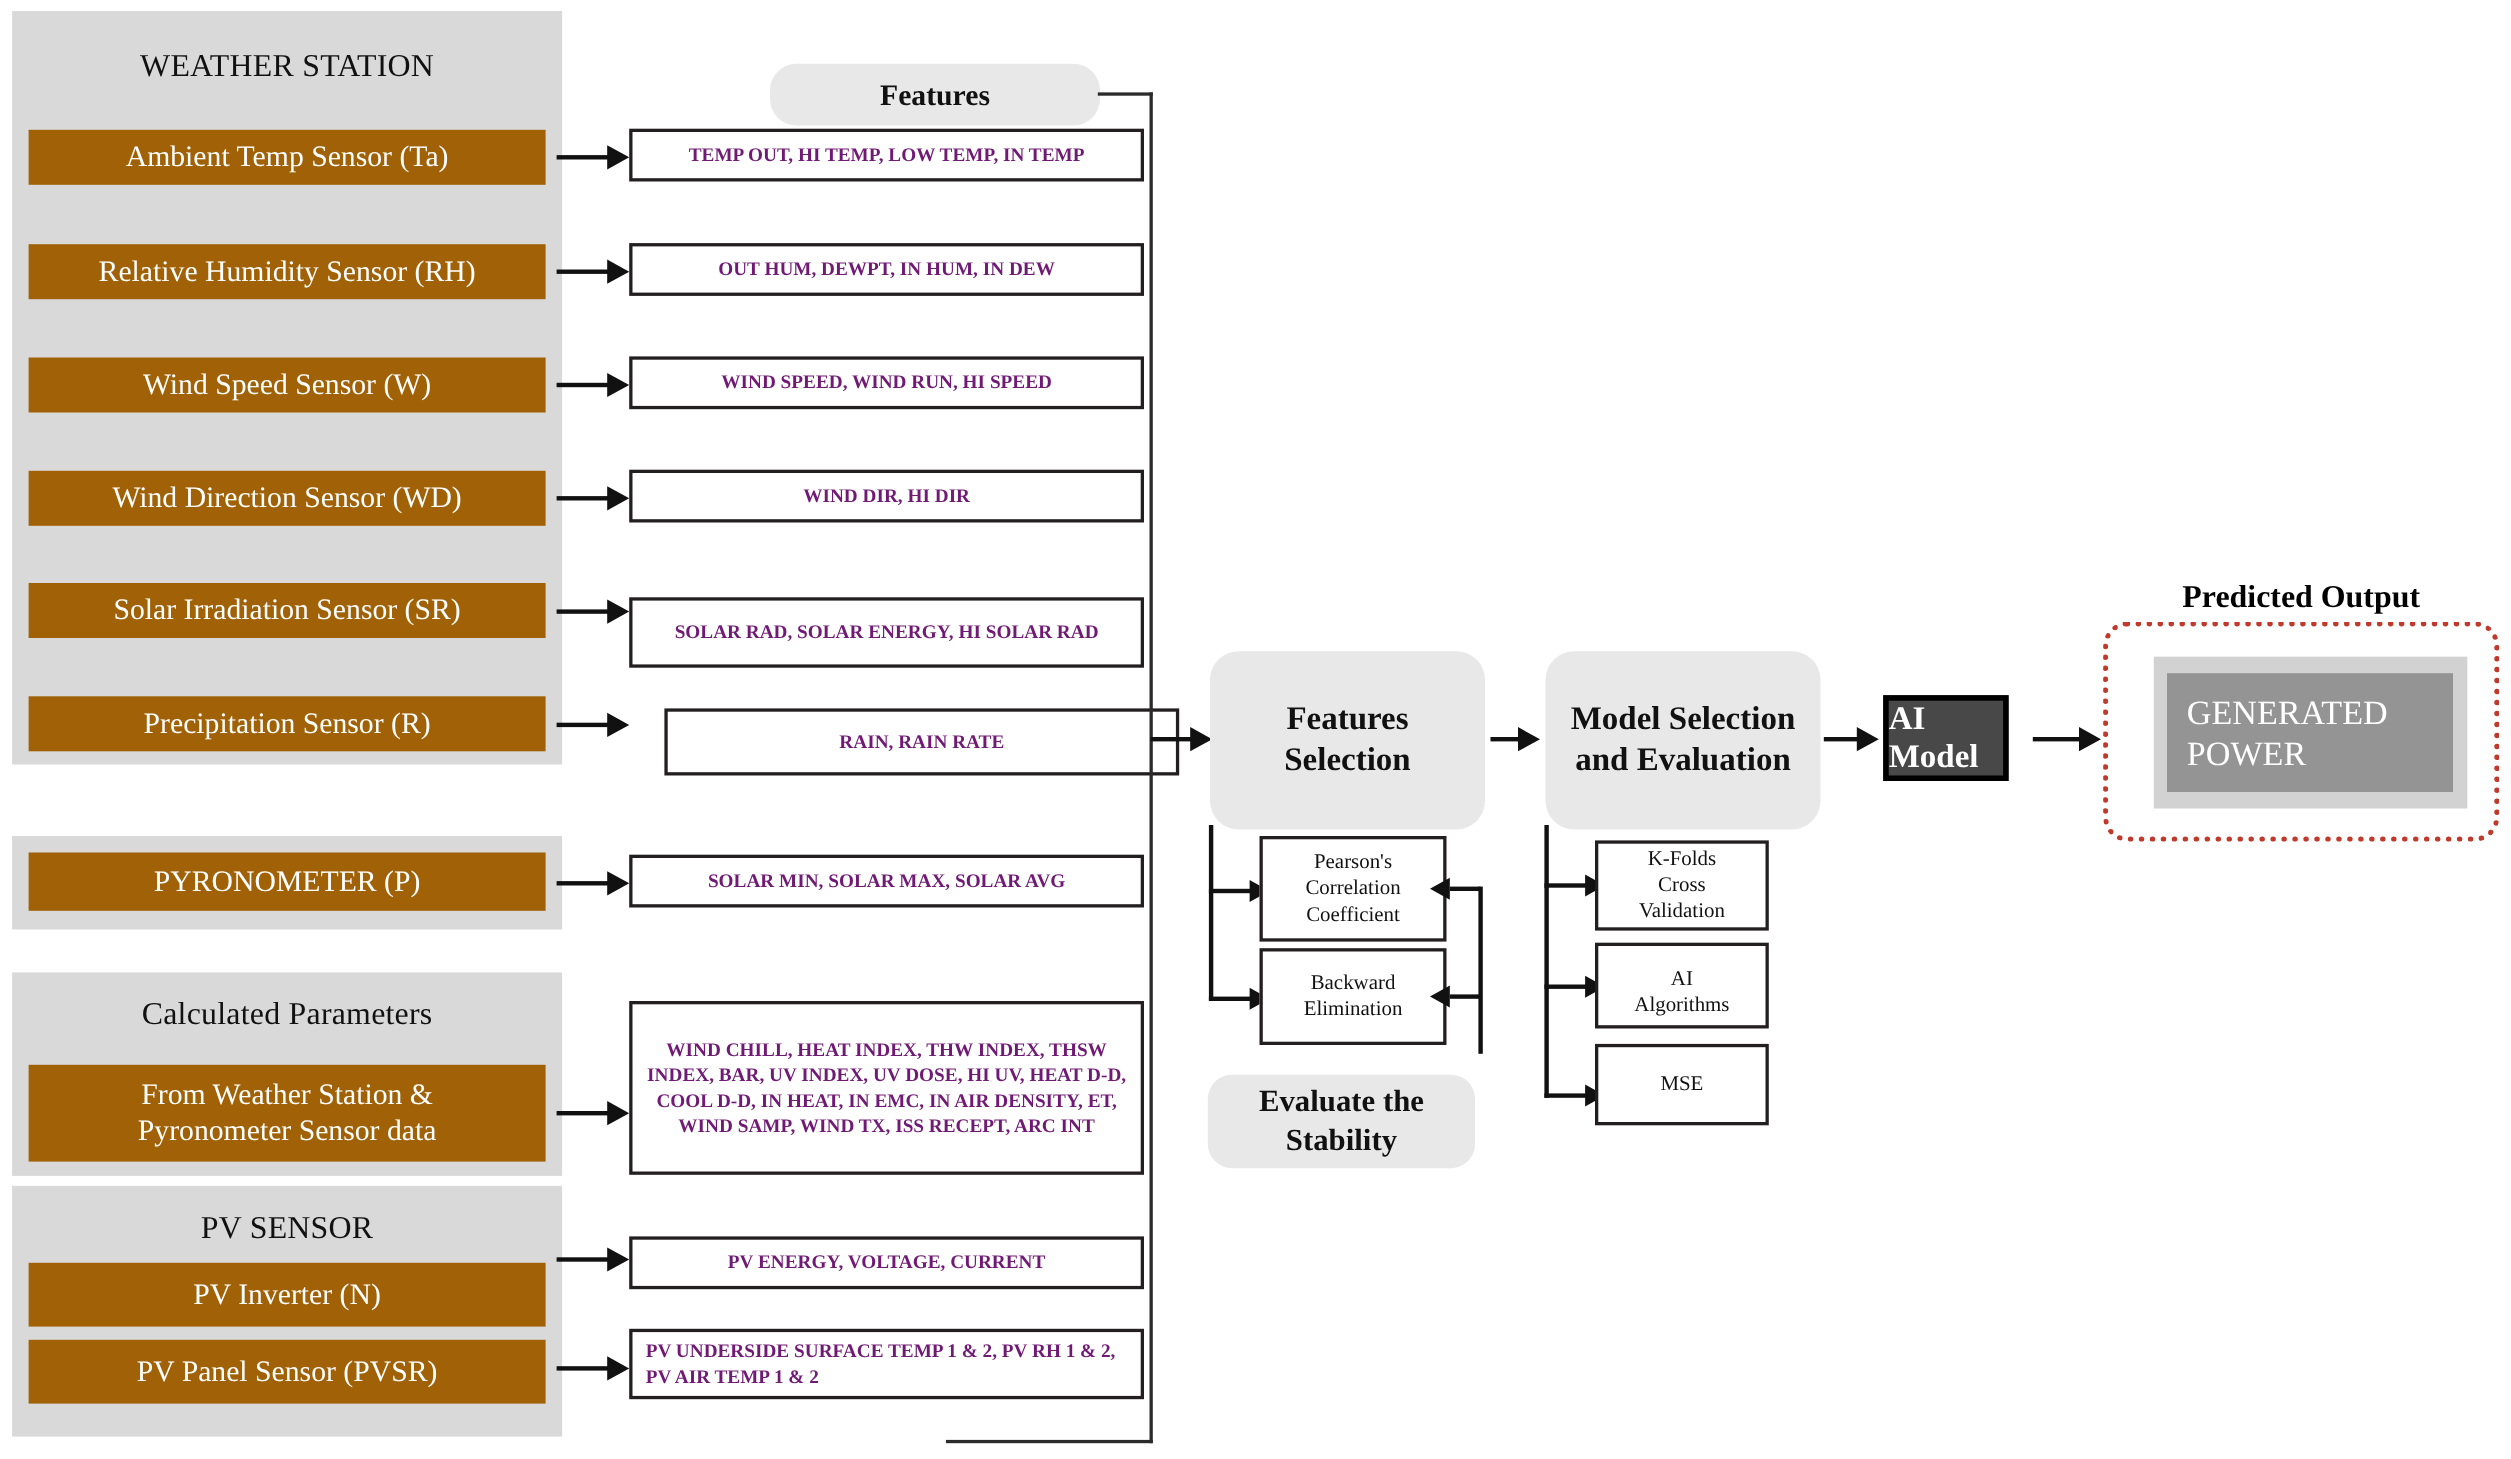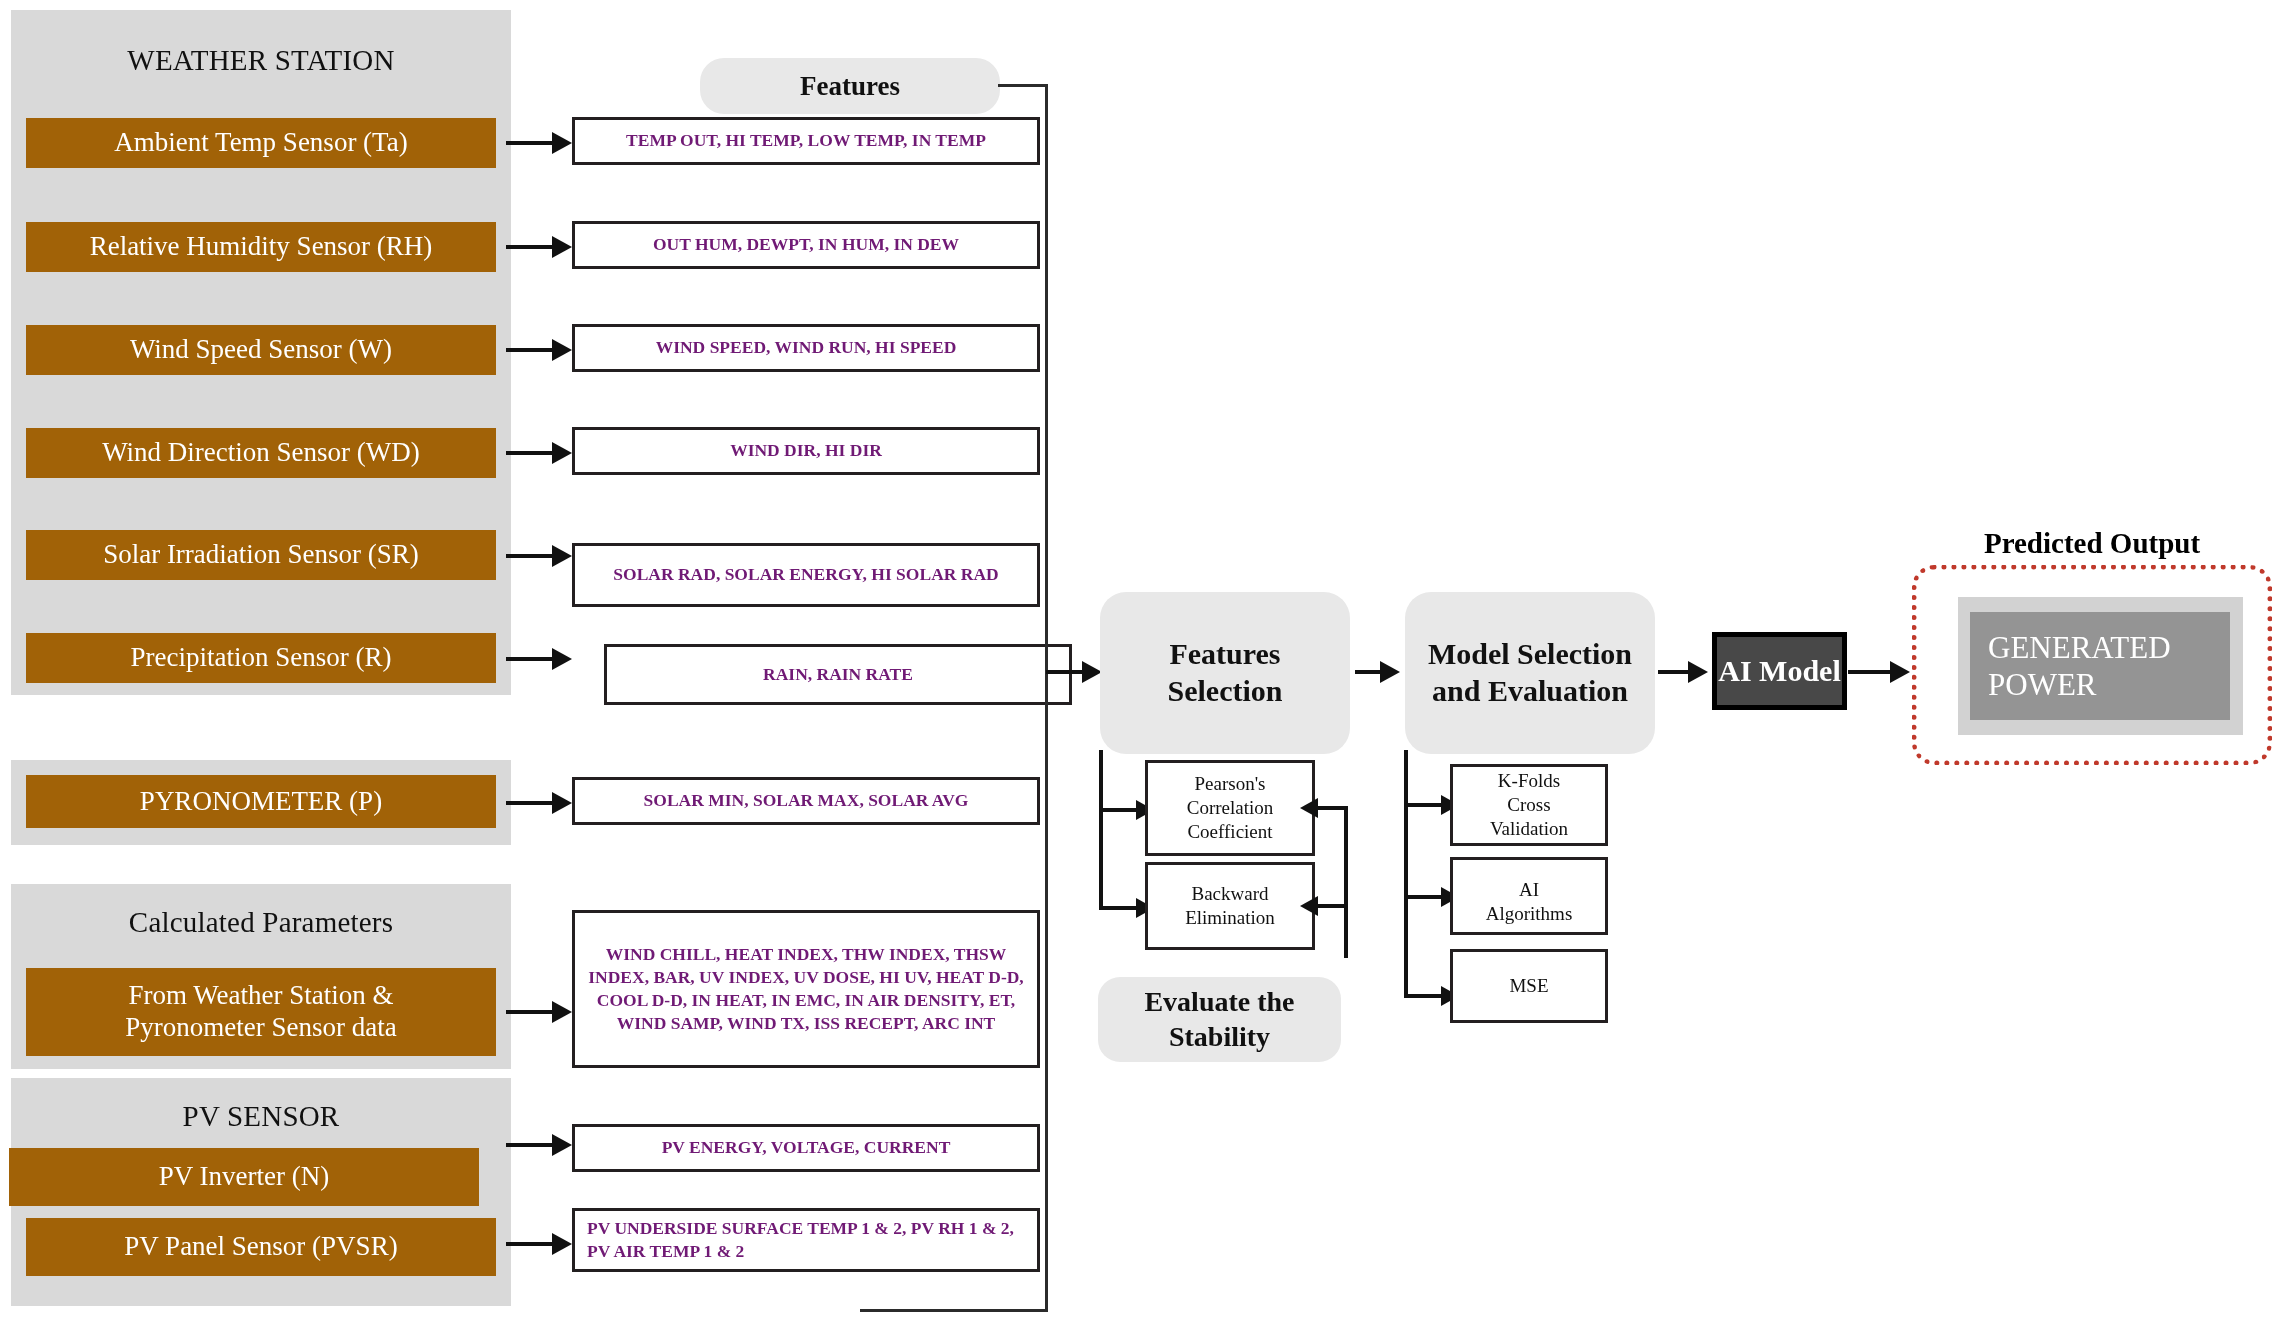--- a/index.html
+++ b/index.html
@@ -99,21 +99,21 @@
   <div class="group-title" style="top:22px;">Calculated Parameters</div>
 </div>
 <div class="abs sensor-bar" style="left:26px;top:968px;width:470px;height:88px;">
   <span style="white-space:pre-line;">From Weather Station &amp;
 Pyronometer Sensor data</span>
 </div>
 
 <div class="abs group" style="left:11px;top:1078px;width:500px;height:228px;">
   <div class="group-title" style="top:22px;">PV SENSOR</div>
 </div>
-<div class="abs sensor-bar" style="left:9px;top:1148px;width:470px;height:58px;">PV Inverter (N)</div>
+<div class="abs sensor-bar" style="left:26px;top:1148px;width:470px;height:58px;">PV Inverter (N)</div>
 <div class="abs sensor-bar" style="left:26px;top:1218px;width:470px;height:58px;">PV Panel Sensor (PVSR)</div>
 
 <div class="abs line-h" style="left:506px;top:141px;width:50px;"></div>
 <div class="abs arrow-r" style="left:552px;top:132px;"></div>
 
 <div class="abs line-h" style="left:506px;top:245px;width:50px;"></div>
 <div class="abs arrow-r" style="left:552px;top:236px;"></div>
 
 <div class="abs line-h" style="left:506px;top:348px;width:50px;"></div>
 <div class="abs arrow-r" style="left:552px;top:339px;"></div>
@@ -177,21 +177,21 @@
 <div class="abs arrow-r" style="left:1380px;top:661px;"></div>
 
 <div class="abs pill stage" style="left:1405px;top:592px;width:250px;height:162px;">
   <span style="white-space:pre-line;">Model Selection
 and Evaluation</span>
 </div>
 
 <div class="abs line-h" style="left:1658px;top:670px;width:38px;"></div>
 <div class="abs arrow-r" style="left:1688px;top:661px;"></div>
 
-<div class="abs ai-model" style="left:1712px;top:632px;width:135px;height:78px;">AI Model</div>
+<div class="abs ai-model" style="left:1712px;top:632px;width:114px;height:78px;">AI Model</div>
 
 <div class="abs line-h" style="left:1848px;top:670px;width:52px;"></div>
 <div class="abs arrow-r" style="left:1890px;top:661px;"></div>
 
 <div class="abs line-v" style="left:1099px;top:750px;height:160px;"></div>
 <div class="abs line-h" style="left:1099px;top:808px;width:44px;"></div>
 <div class="abs arrow-r-sm" style="left:1136px;top:800px;"></div>
 <div class="abs line-h" style="left:1099px;top:906px;width:44px;"></div>
 <div class="abs arrow-r-sm" style="left:1136px;top:898px;"></div>
 

